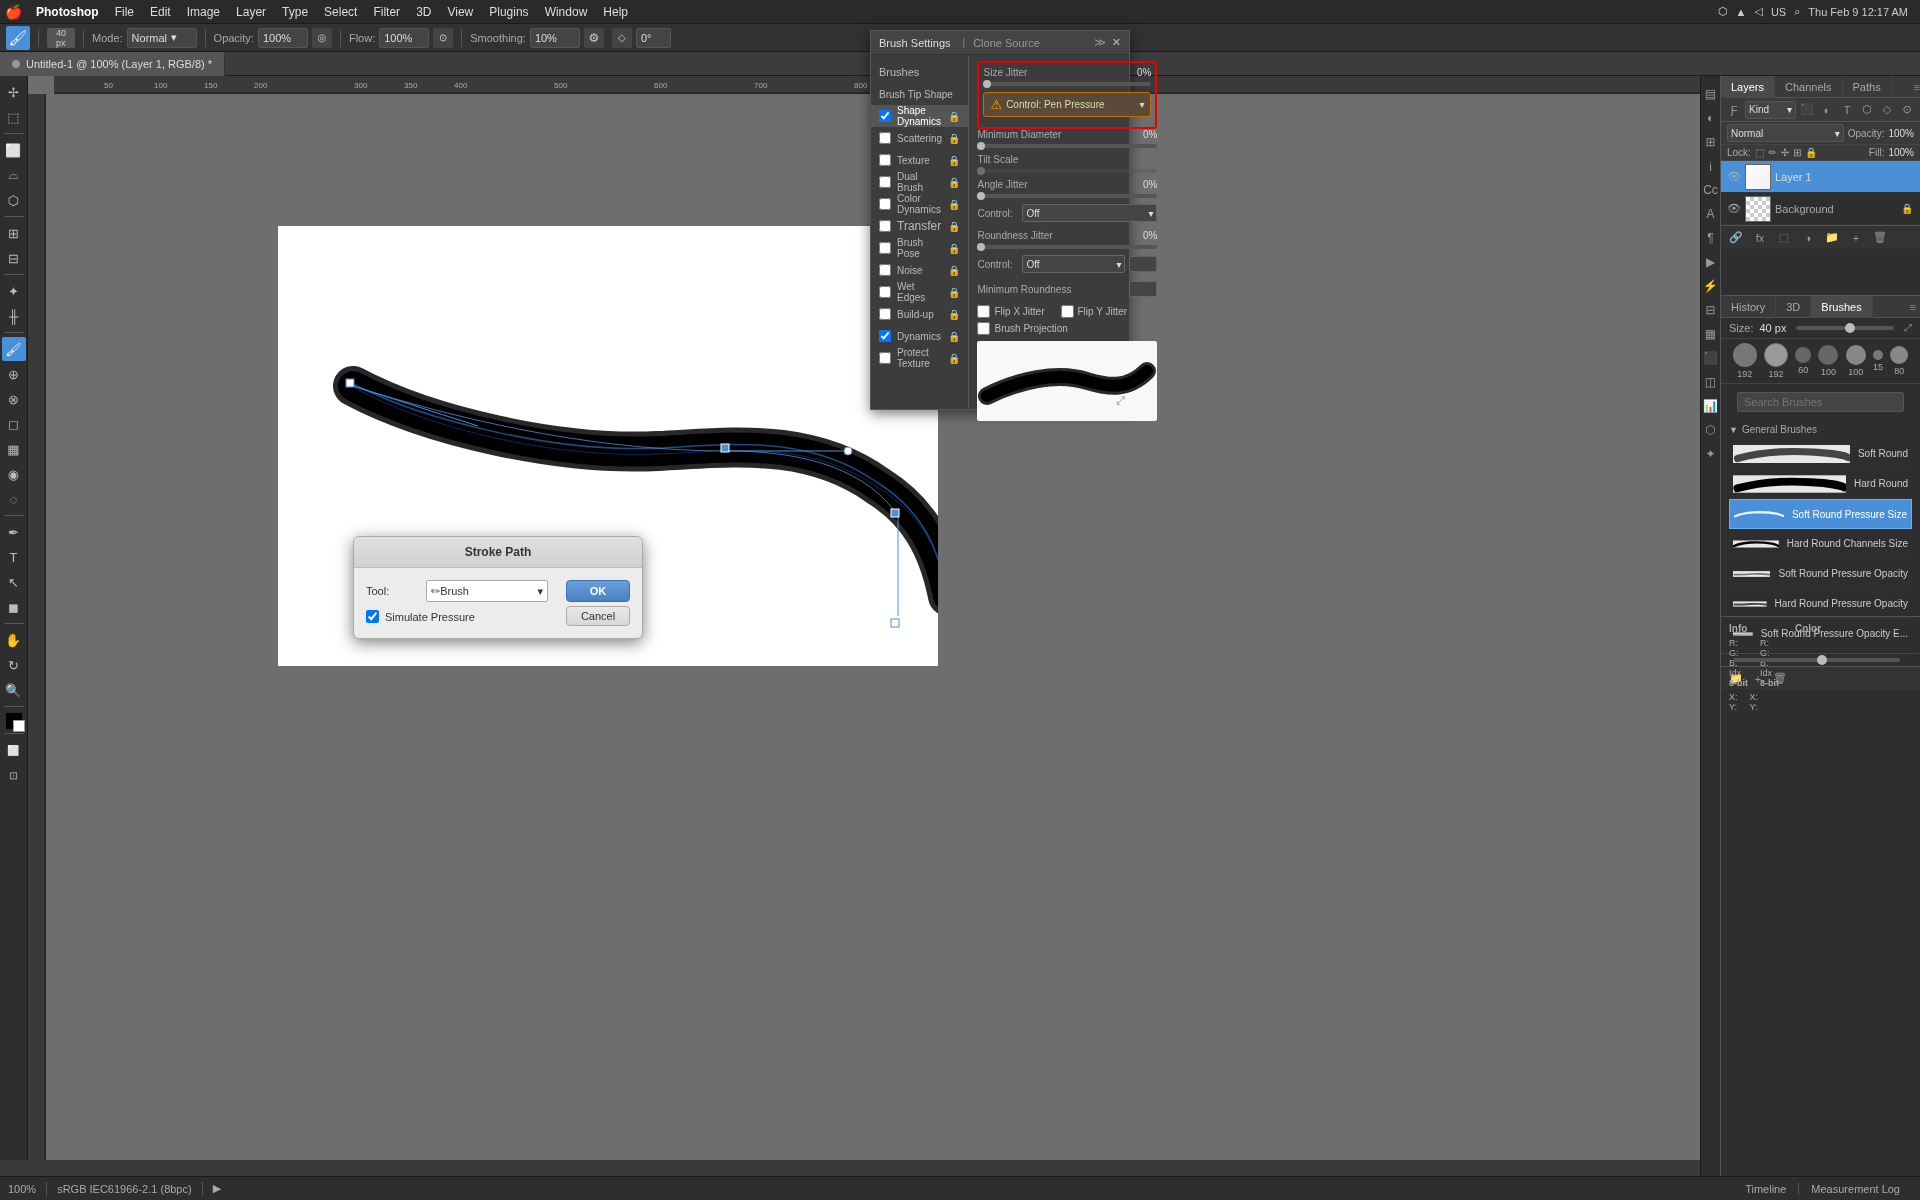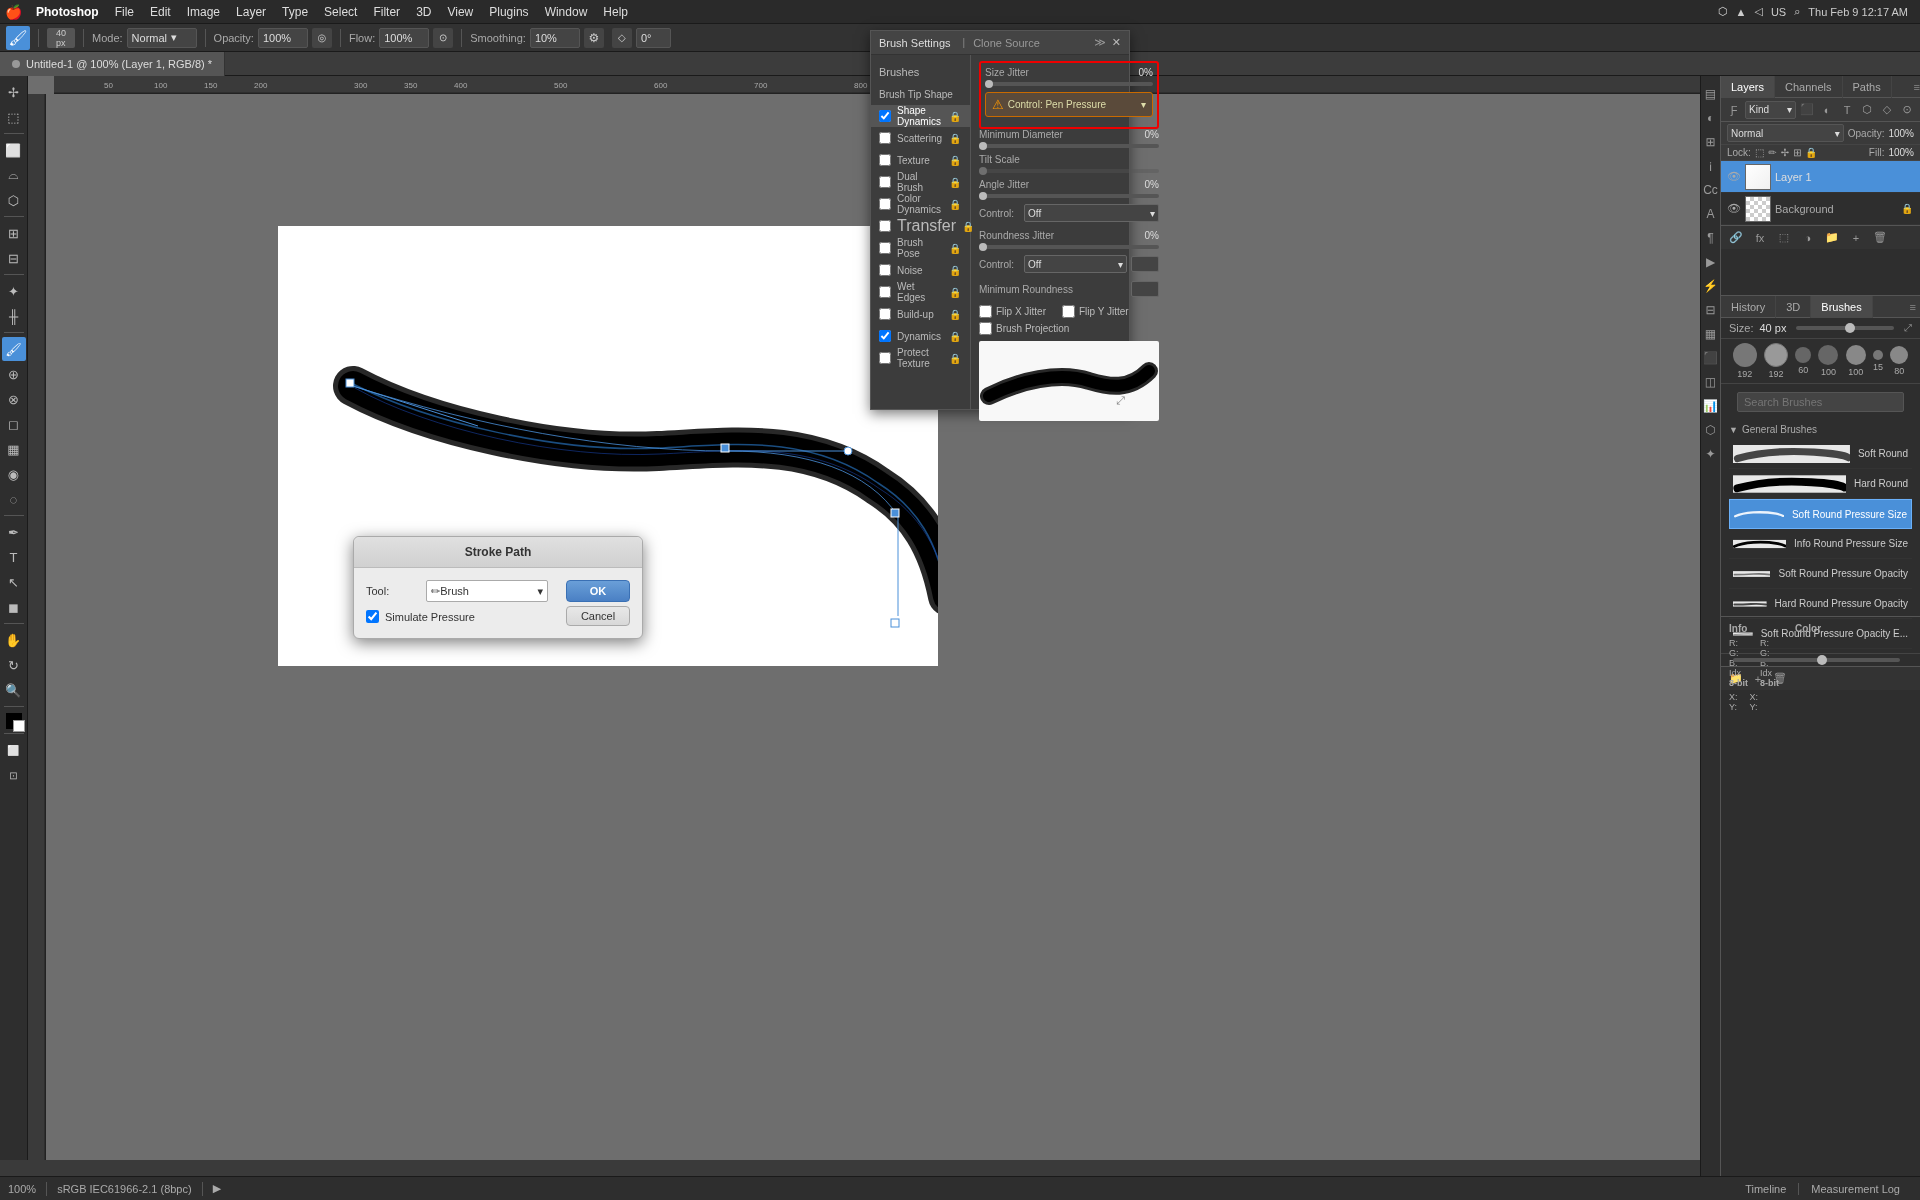--- a/index.html
+++ b/index.html
@@ -424,21 +424,21 @@
         <span style="font-size:10px;">Dual Brush</span>
         <span class="lock-icon">🔒</span>
       </div>
       <div class="bs-menu-item">
         <input type="checkbox" style="">
         <span style="font-size:10px;">Color Dynamics</span>
         <span class="lock-icon">🔒</span>
       </div>
       <div class="bs-menu-item">
         <input type="checkbox" style="">
-        <span style="font-size:16px;">Transfer</span>
+        <span style="font-size:12px;">Transfer</span>
         <span class="lock-icon">🔒</span>
       </div>
       <div class="bs-menu-item">
         <input type="checkbox" style="">
         <span style="font-size:10px;">Brush Pose</span>
         <span class="lock-icon">🔒</span>
       </div>
       <div class="bs-menu-item">
         <input type="checkbox" style="">
         <span style="font-size:10px;">Noise</span>
@@ -743,21 +743,21 @@
         <span class="brush-item-label" style="color:#fff;">Soft Round Pressure Size</span>
       </div>
 
       <div class="brush-list-item">
         <div class="brush-stroke-preview">
           <svg class="brush-stroke-svg" viewBox="0 0 130 20" xmlns="http://www.w3.org/2000/svg">
             <rect width="130" height="20" fill="#e8e8e8"></rect>
             <path d="M 3 16 Q 20 8 50 6 Q 80 4 110 9 Q 122 12 128 15" fill="none" stroke="#000" stroke-width="7" stroke-linecap="round"></path>
           </svg>
         </div>
-        <span class="brush-item-label">Info Round Pressure Size</span>
+        <span class="brush-item-label">Hard Round Channels Size</span>
       </div>
 
       <div class="brush-list-item">
         <div class="brush-stroke-preview">
           <svg class="brush-stroke-svg" viewBox="0 0 130 20" xmlns="http://www.w3.org/2000/svg">
             <rect width="130" height="20" fill="#e8e8e8"></rect>
             <path d="M 5 12 Q 40 12 70 10 Q 100 8 128 12" fill="none" stroke="#000" stroke-width="6" stroke-linecap="round" opacity="0.5"></path>
           </svg>
         </div>
         <span class="brush-item-label">Soft Round Pressure Opacity</span>

